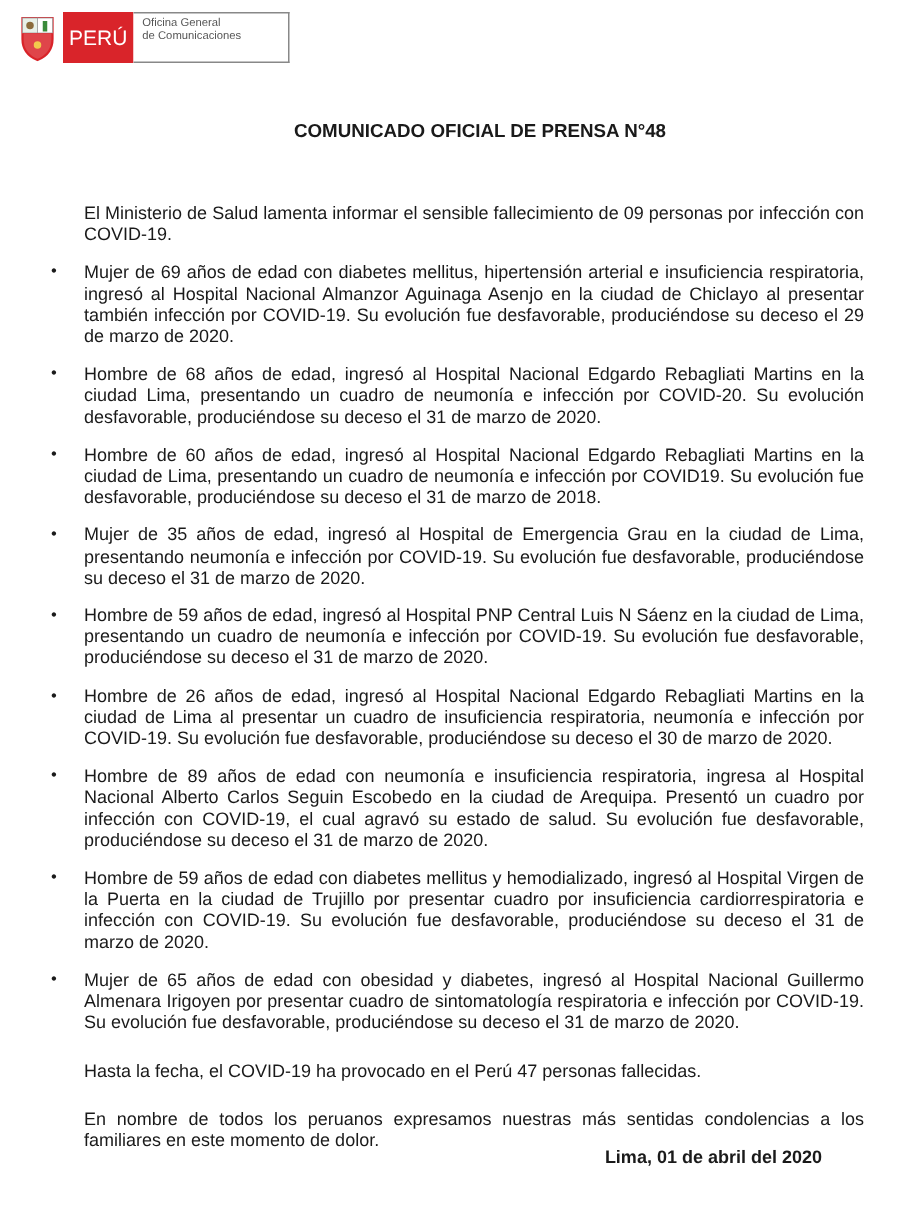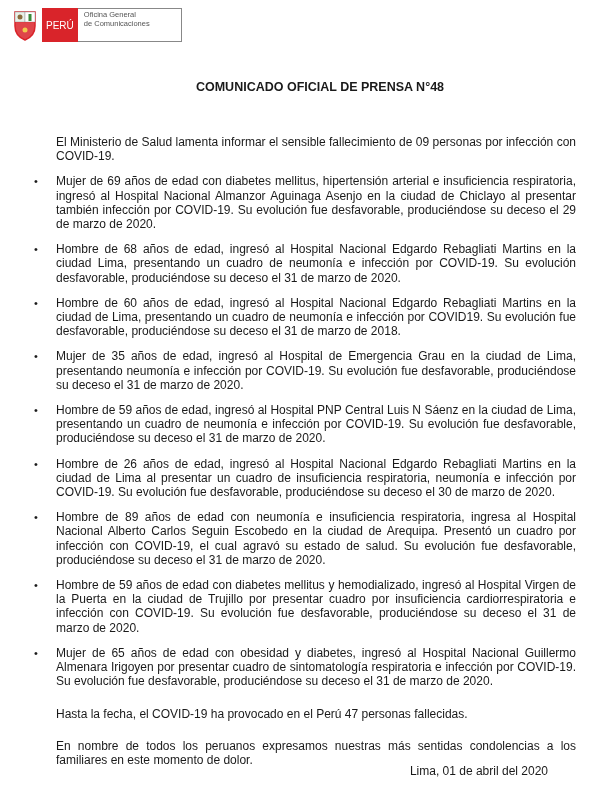--- a/index.html
+++ b/index.html
@@ -1,29 +1,29 @@
 <!DOCTYPE html>
 <html><head>
 <meta charset="utf-8">
 <style>
   html, body { margin: 0; padding: 0; background: #ffffff; }
   body { width: 600px; height: 810px; position: relative; overflow: hidden;
          font-family: "Liberation Sans", sans-serif; color: #1a1a1a; }
   .header { position: absolute; left: 10px; top: 8px; height: 34px; display: flex; align-items: stretch; }
   .shield { width: 30px; height: 34px; display: flex; align-items: center; justify-content: center; }
-  .peru-box { background: #d9242a; color: #fff; font-size: 10px; display: flex; align-items: center; padding: 0 4px; margin-left: 2px; }
+  .peru-box { background: #d9242a; color: #fff; font-size: 14px; display: flex; align-items: center; padding: 0 4px; margin-left: 2px; }
   .ministerio { background: #000; color: #fff; font-size: 10px; line-height: 11px; padding: 5px 8px 0 6px; width: 72px; box-sizing: border-box; }
   .oficina { background: #fff; color: #555; font-size: 7.5px; line-height: 9px; padding: 1px 6px 0 6px; border: 1px solid #888; border-left: none; width: 104px; box-sizing: border-box; }
   .title { position: absolute; left: 0; right: 0; top: 80px; text-align: center; font-weight: bold; font-size: 12.5px; padding-left: 40px; }
   .content { position: absolute; left: 56px; top: 117px; width: 520px; font-size: 12px; line-height: 14.2px; }
   .content p { margin: 18px 0 11px 0; text-align: justify; }
   .content ul { margin: 0; padding: 0; list-style: none; }
   .content li { position: relative; margin: 0 0 11px 0; text-align: justify; }
   .bullet { position: absolute; left: -22px; top: 0; font-size: 11px; }
-  .signoff { position: absolute; right: 52px; top: 764px; font-weight: normal; font-size: 12px; }
+  .signoff { position: absolute; right: 52px; top: 764px; font-weight: bold; font-size: 12px; }
 </style>
 </head>
 <body>
 
 <div class="header">
   <div class="shield">
     <svg width="26" height="32" viewBox="0 0 26 32">
       <path d="M3 3 H23 V17 Q23 27 13 31 Q3 27 3 17 Z" fill="#fff" stroke="#d9242a" stroke-width="1.5"></path>
       <rect x="3" y="3" width="10" height="10" fill="#e8f0e8" stroke="#999" stroke-width="0.5"></rect>
       <rect x="13" y="3" width="10" height="10" fill="#fff" stroke="#999" stroke-width="0.5"></rect>
@@ -39,21 +39,21 @@
     <div>de Comunicaciones</div>
   </div>
 </div>
 
 <div class="title">COMUNICADO OFICIAL DE PRENSA N°48</div>
 
 <div class="content">
   <p>El Ministerio de Salud lamenta informar el sensible fallecimiento de 09 personas por infección con COVID-19.</p>
   <ul>
     <li><span class="bullet">•</span><span>Mujer de 69 años de edad con diabetes mellitus, hipertensión arterial e insuficiencia respiratoria, ingresó al Hospital Nacional Almanzor Aguinaga Asenjo en la ciudad de Chiclayo al presentar también infección por COVID-19. Su evolución fue desfavorable, produciéndose su deceso el 29 de marzo de 2020.</span></li>
-    <li><span class="bullet">•</span><span>Hombre de 68 años de edad, ingresó al Hospital Nacional Edgardo Rebagliati Martins en la ciudad Lima, presentando un cuadro de neumonía e infección por COVID-19. Su evolución desfavorable, produciéndose su deceso el 31 de marzo de 2020.</span></li>
+    <li><span class="bullet">•</span><span>Hombre de 68 años de edad, ingresó al Hospital Nacional Edgardo Rebagliati Martins en la ciudad Lima, presentando un cuadro de neumonía e infección por COVID-20. Su evolución desfavorable, produciéndose su deceso el 31 de marzo de 2020.</span></li>
     <li><span class="bullet">•</span><span>Hombre de 60 años de edad, ingresó al Hospital Nacional Edgardo Rebagliati Martins en la ciudad de Lima, presentando un cuadro de neumonía e infección por COVID19. Su evolución fue desfavorable, produciéndose su deceso el 31 de marzo de 2018.</span></li>
     <li><span class="bullet">•</span><span>Mujer de 35 años de edad, ingresó al Hospital de Emergencia Grau en la ciudad de Lima, presentando neumonía e infección por COVID-19. Su evolución fue desfavorable, produciéndose su deceso el 31 de marzo de 2020.</span></li>
     <li><span class="bullet">•</span><span>Hombre de 59 años de edad, ingresó al Hospital PNP Central Luis N Sáenz en la ciudad de Lima, presentando un cuadro de neumonía e infección por COVID-19. Su evolución fue desfavorable, produciéndose su deceso el 31 de marzo de 2020.</span></li>
     <li><span class="bullet">•</span><span>Hombre de 26 años de edad, ingresó al Hospital Nacional Edgardo Rebagliati Martins en la ciudad de Lima al presentar un cuadro de insuficiencia respiratoria, neumonía e infección por COVID-19. Su evolución fue desfavorable, produciéndose su deceso el 30 de marzo de 2020.</span></li>
     <li><span class="bullet">•</span><span>Hombre de 89 años de edad con neumonía e insuficiencia respiratoria, ingresa al Hospital Nacional Alberto Carlos Seguin Escobedo en la ciudad de Arequipa. Presentó un cuadro por infección con COVID-19, el cual agravó su estado de salud. Su evolución fue desfavorable, produciéndose su deceso el 31 de marzo de 2020.</span></li>
     <li><span class="bullet">•</span><span>Hombre de 59 años de edad con diabetes mellitus y hemodializado, ingresó al Hospital Virgen de la Puerta en la ciudad de Trujillo por presentar cuadro por insuficiencia cardiorrespiratoria e infección con COVID-19. Su evolución fue desfavorable, produciéndose su deceso el 31 de marzo de 2020.</span></li>
     <li><span class="bullet">•</span><span>Mujer de 65 años de edad con obesidad y diabetes, ingresó al Hospital Nacional Guillermo Almenara Irigoyen por presentar cuadro de sintomatología respiratoria e infección por COVID-19. Su evolución fue desfavorable, produciéndose su deceso el 31 de marzo de 2020.</span></li>
   </ul>
   <p>Hasta la fecha, el COVID-19 ha provocado en el Perú 47 personas fallecidas.</p>
   <p>En nombre de todos los peruanos expresamos nuestras más sentidas condolencias a los familiares en este momento de dolor.</p>

